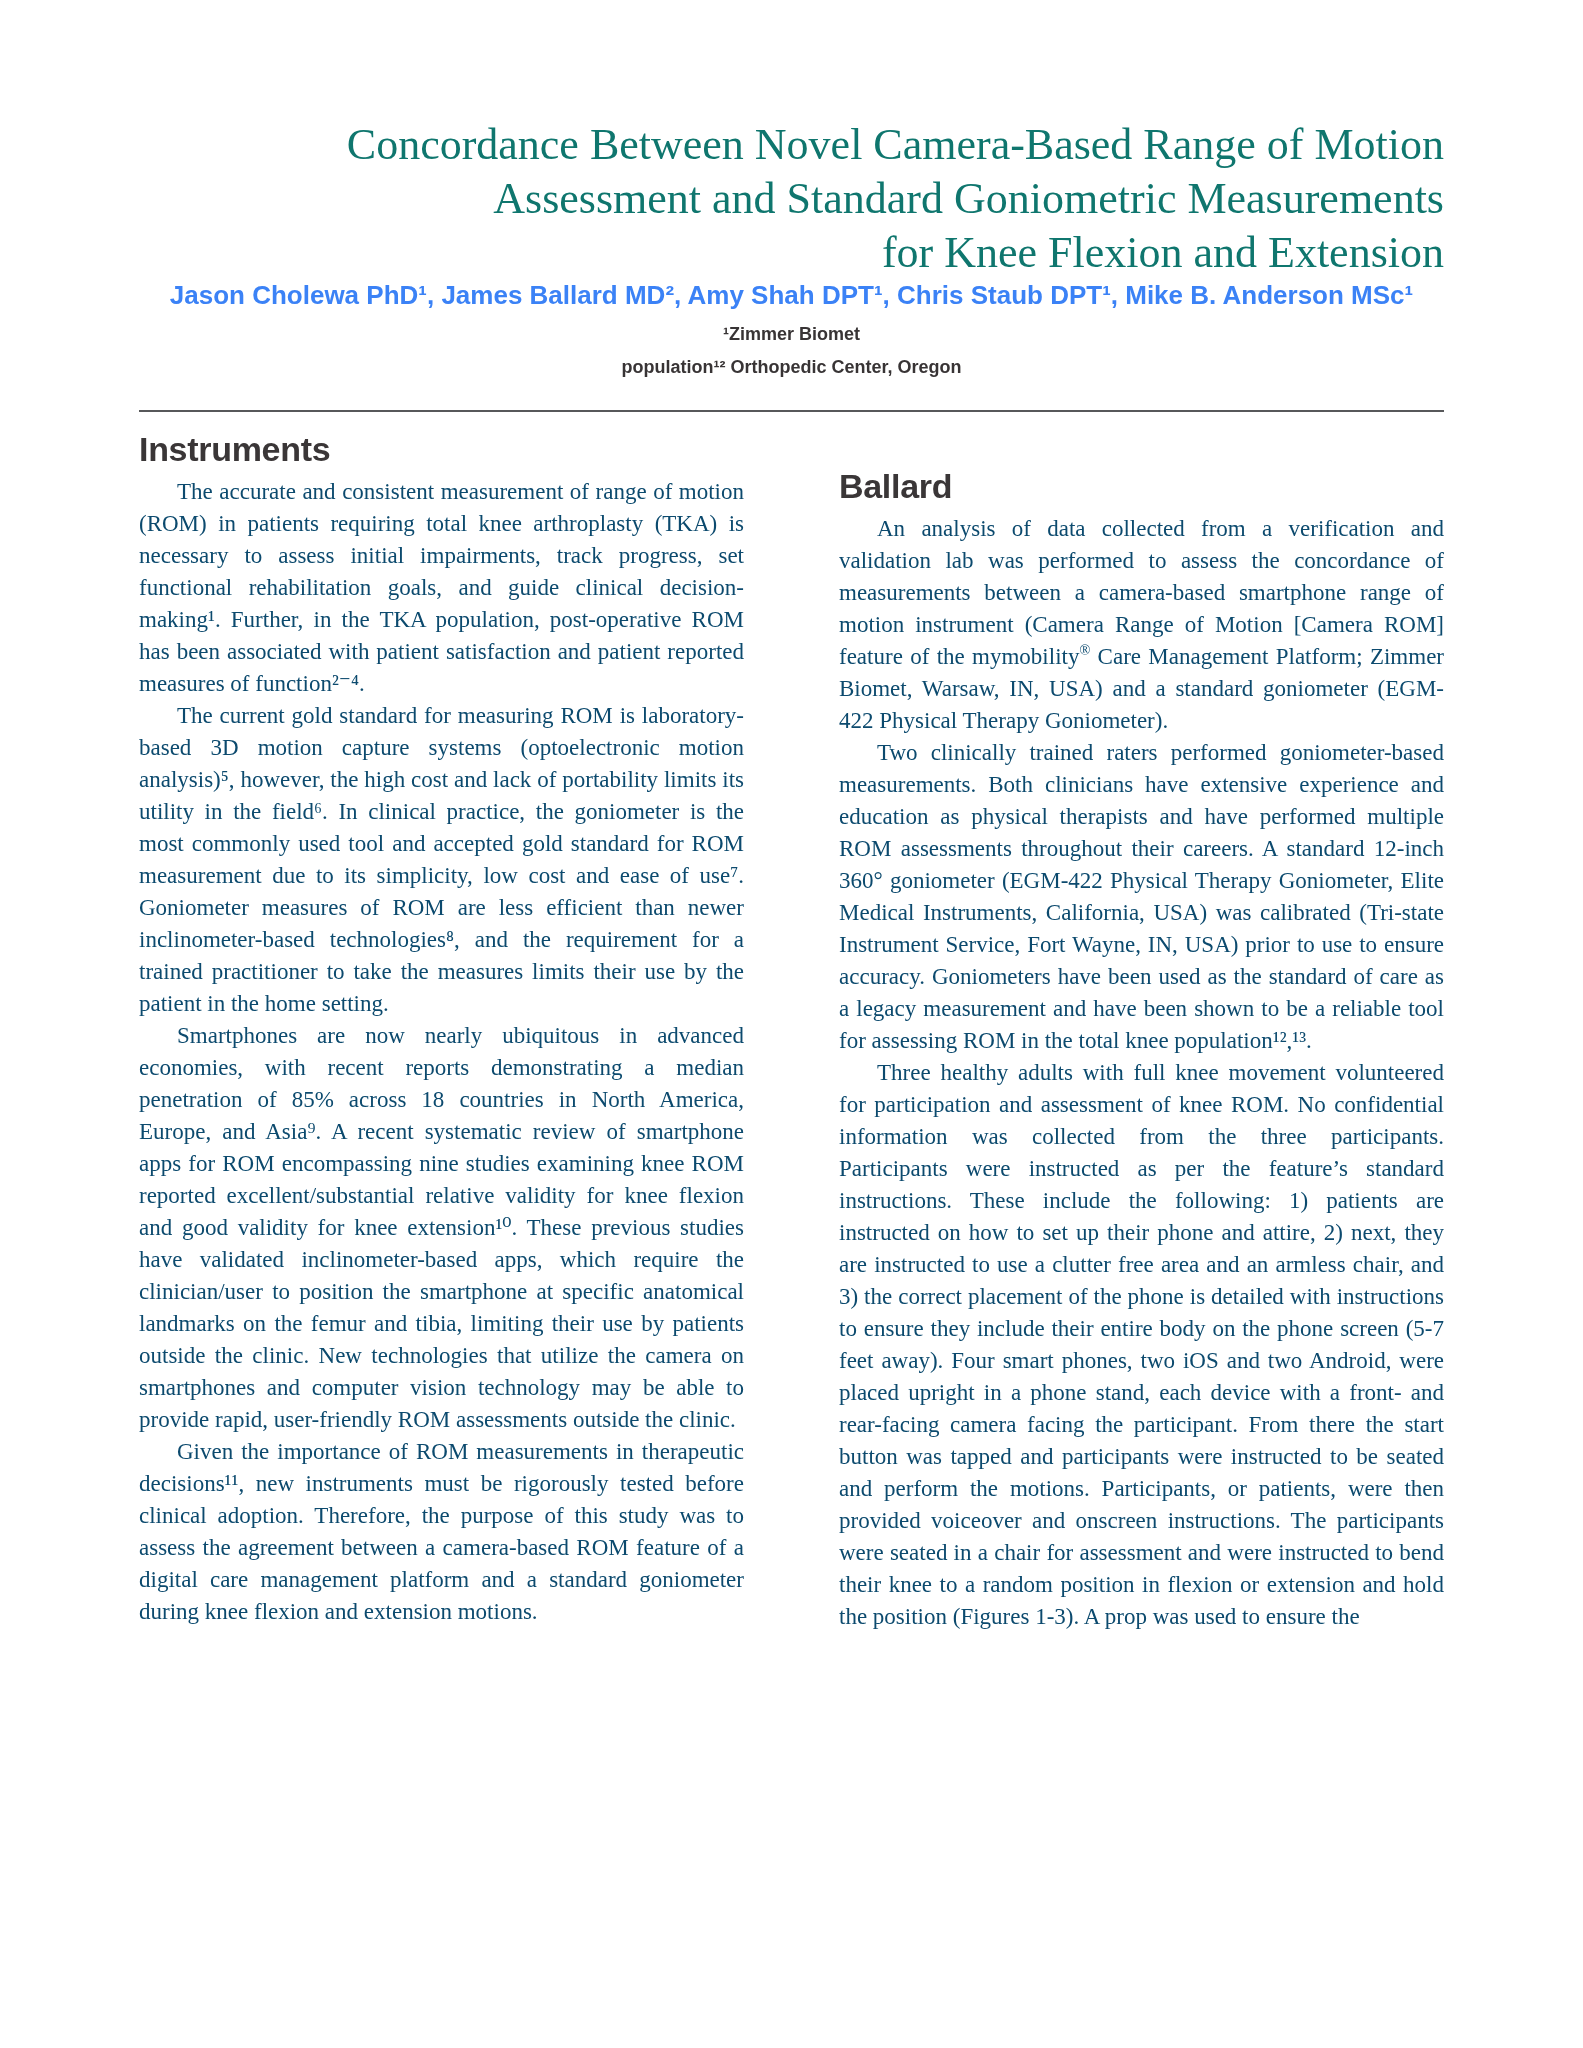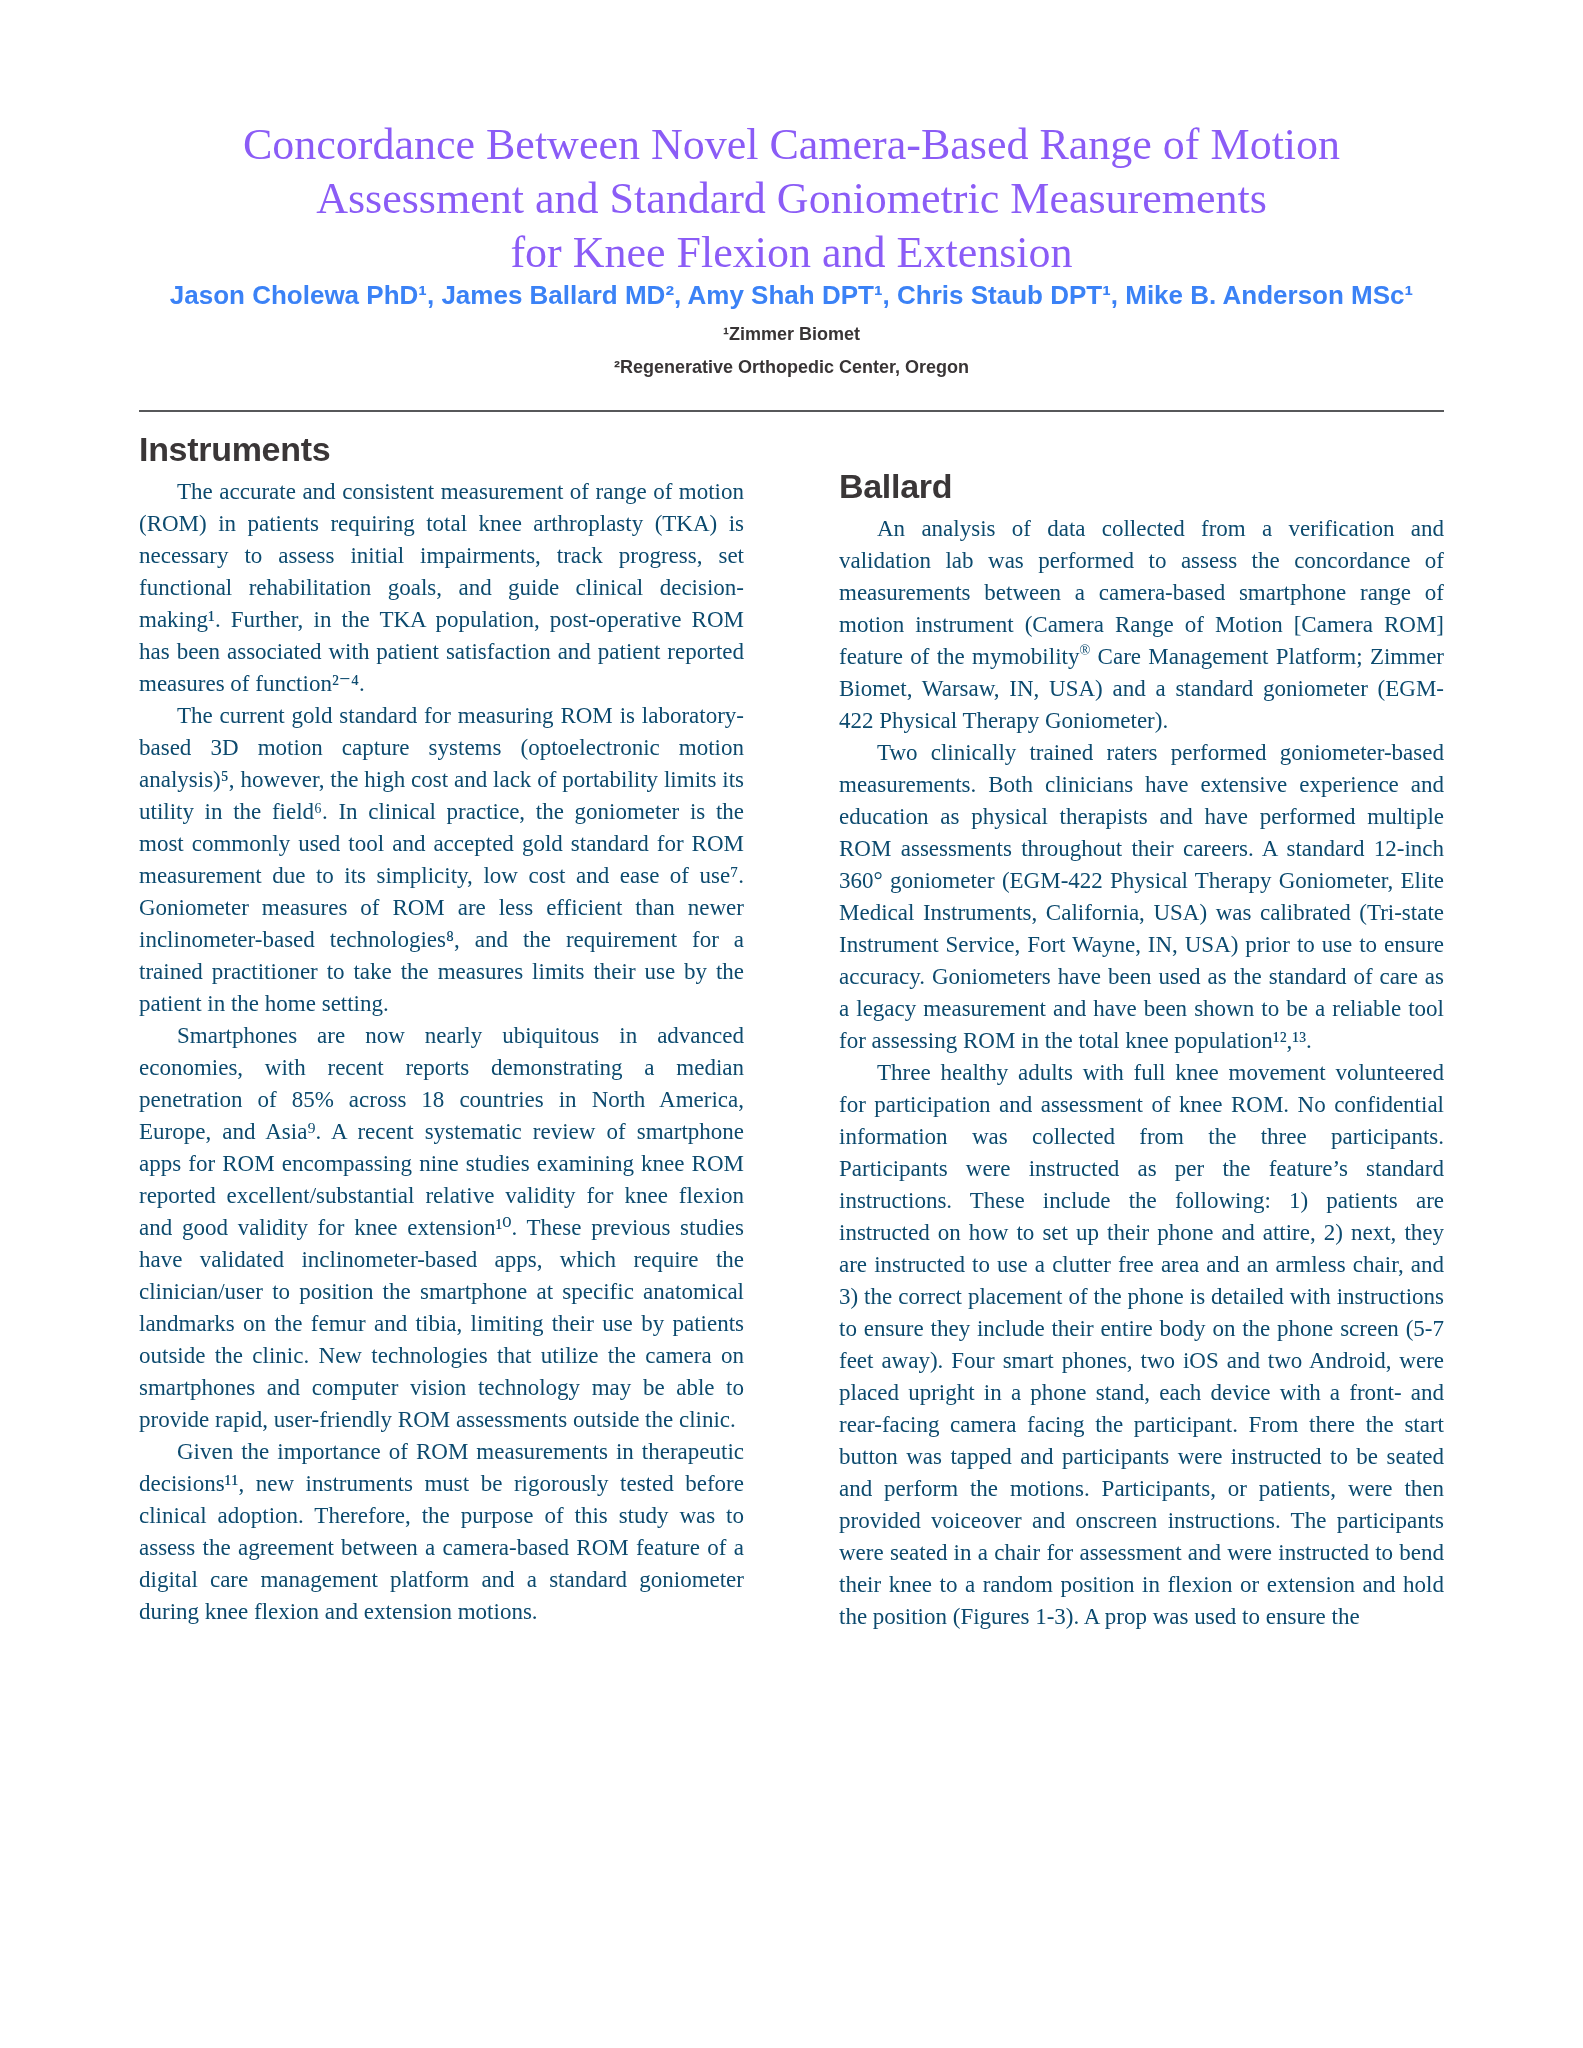--- a/index.html
+++ b/index.html
@@ -10,25 +10,25 @@
     font-family: "Liberation Serif", "DejaVu Serif", serif;
     color: #302c2d;
     overflow: hidden;
   }
   .page {
     width: 1583px;
     height: 2048px;
     padding: 118px 139px 0 139px;
   }
   .doc-title {
-    text-align: center;
+    text-align: right;
     font-weight: normal;
     font-size: 44px;
     line-height: 54px;
-    color: #8b5cf6;
+    color: #0f766e;
   }
   .title-line { display: block; }
   .authors {
     text-align: center;
     font-family: "Liberation Sans", "DejaVu Sans", sans-serif;
     font-weight: 700;
     font-size: 26px;
     line-height: 30px;
     color: #3b82f6;
   }
@@ -86,21 +86,21 @@
 
   <header>
     <h1 class="doc-title">
       <span class="title-line">Concordance Between Novel Camera-Based Range of Motion</span>
       <span class="title-line">Assessment and Standard Goniometric Measurements</span>
       <span class="title-line">for Knee Flexion and Extension</span>
     </h1>
     <p class="authors">Jason Cholewa PhD¹, James Ballard MD², Amy Shah DPT¹, Chris Staub DPT¹, Mike B. Anderson MSc¹</p>
     <div class="affiliations">
       <div>¹Zimmer Biomet</div>
-      <div>²Regenerative Orthopedic Center, Oregon</div>
+      <div>population¹² Orthopedic Center, Oregon</div>
     </div>
   </header>
 
   <hr class="divider">
 
   <main class="columns">
 
     <section class="col col-left">
       <h2 class="section-heading">Instruments</h2>
       <p class="body-para">The accurate and consistent measurement of range of motion (ROM) in patients requiring total knee arthroplasty (TKA) is necessary to assess initial impairments, track progress, set functional rehabilitation goals, and guide clinical decision-making¹. Further, in the TKA population, post-operative ROM has been associated with patient satisfaction and patient reported measures of function²⁻⁴.</p>

